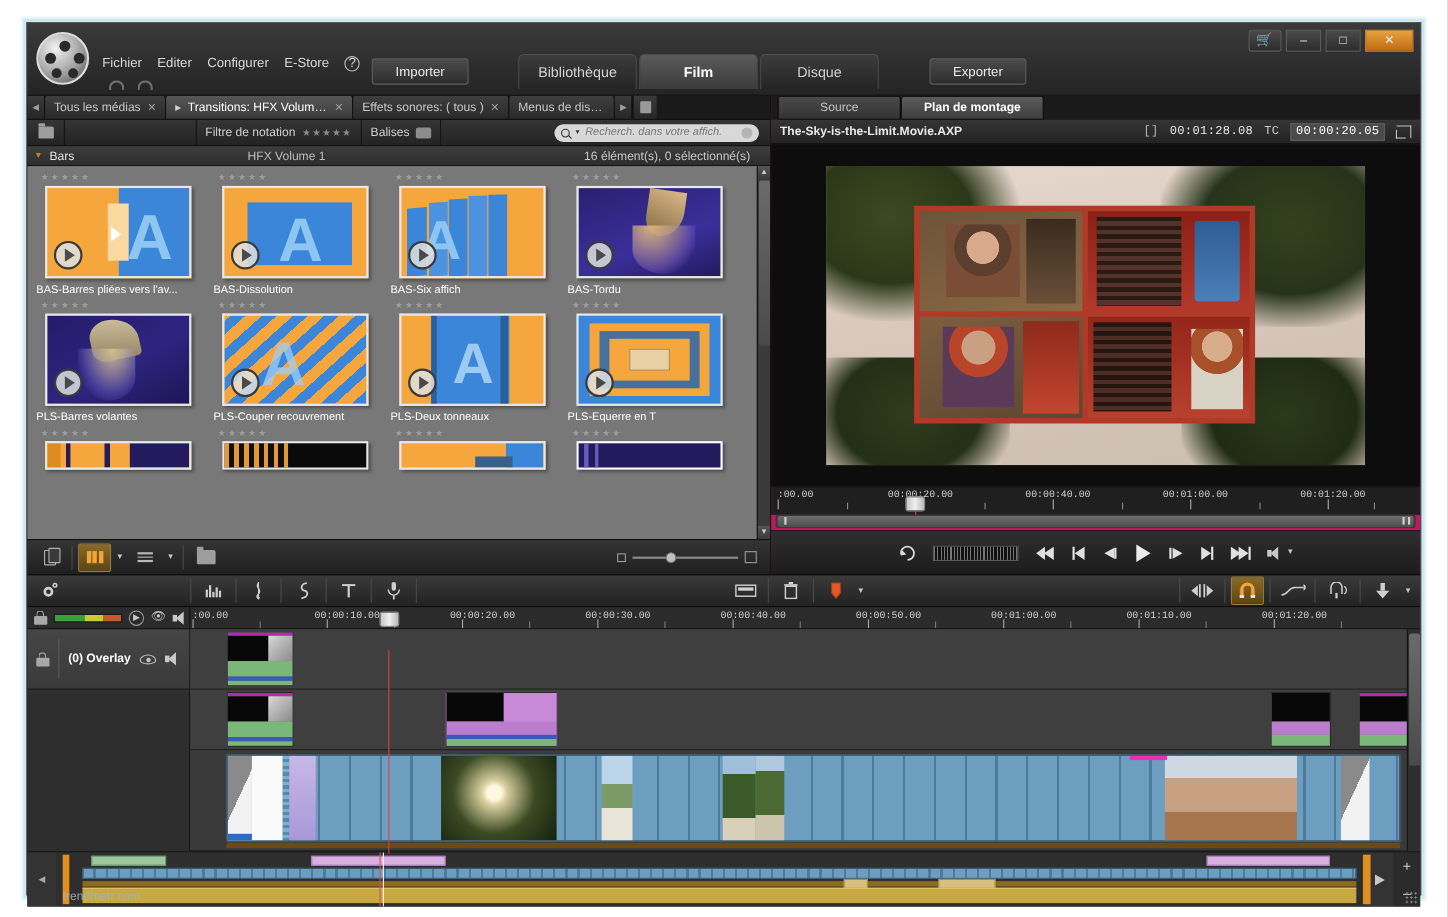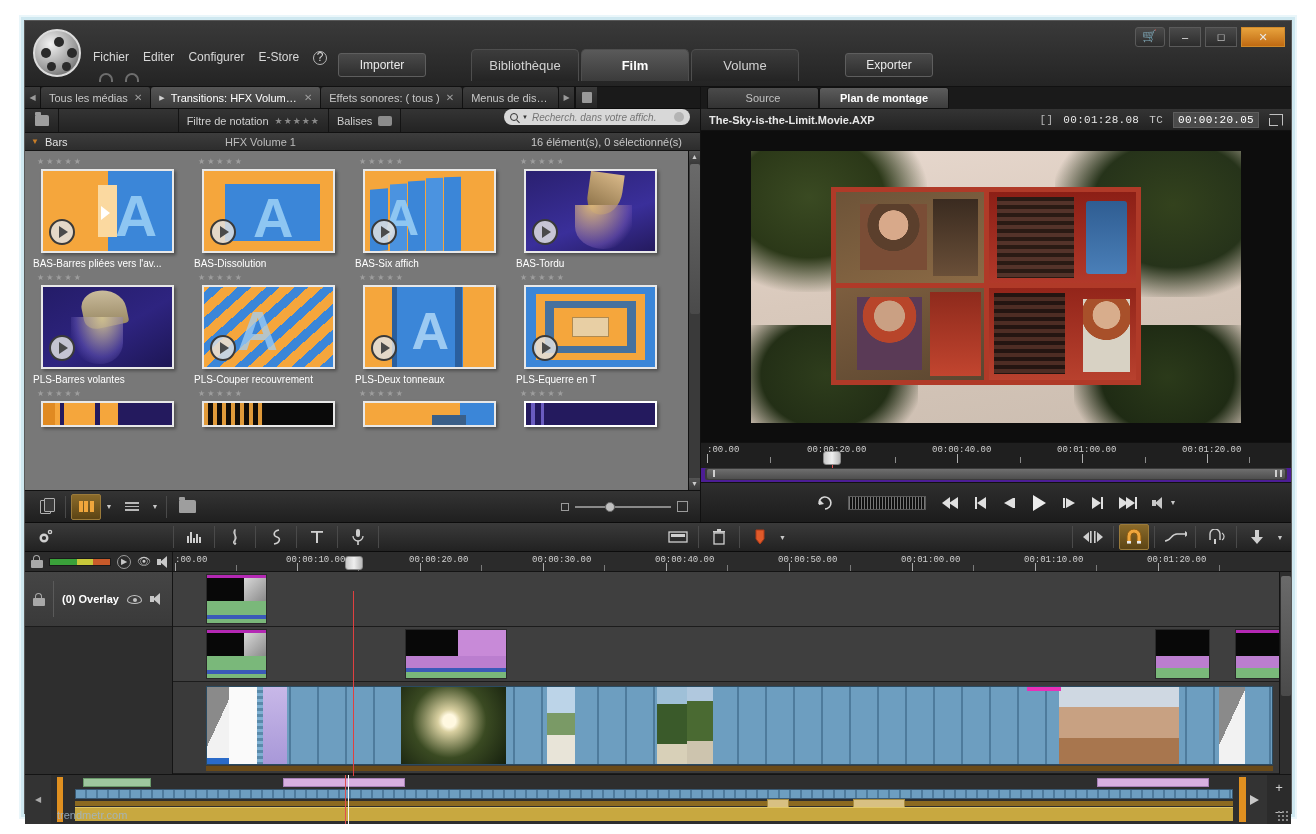--- a/index.html
+++ b/index.html
@@ -82,21 +82,21 @@
     width: 32px; height: 20px; background: linear-gradient(#4a4a4a,#2c2c2c);
     border: 1px solid #5a5a5a; color: #e8e8e8;
     font-size: 11px; line-height: 18px; text-align: center; cursor: pointer;
   }
   .wbtn.close { background: linear-gradient(#e8a33d,#c06a12); border-color:#d08a2a; width: 44px; }
 
   
   .middle { display: flex; flex: none; height: 435px; }
   .browser { width: 676px; background: #202020; display: flex; flex-direction: column;
              border-right: 1px solid #111; }
-  .viewer  { flex: 1; background: #4c1d95; display: flex; flex-direction: column; }
+  .viewer  { flex: 1; background: #be185d; display: flex; flex-direction: column; }
 
   
   .btabs {
     height: 22px; background: #1a1a1a; display: flex; align-items: stretch;
     border-bottom: 1px solid #0d0d0d;
   }
   .bt-nav {
     width: 16px; background: linear-gradient(#3a3a3a,#262626);
     border-right: 1px solid #111; color: #9a9a9a;
     font-size: 8px; line-height: 21px; text-align: center; cursor: pointer;
@@ -116,21 +116,21 @@
     border-left: 1px solid #111; position: relative; cursor: pointer;
   }
   .bt-pin::after {
     content: ""; position: absolute; left: 6px; top: 5px; width: 10px; height: 11px;
     background: #9a9a9a; border-radius: 1px;
   }
 
   
   .filterbar {
     height: 24px; background: linear-gradient(#343434,#232323);
-    display: flex; align-items: flex-start; border-bottom: 1px solid #111;
+    display: flex; align-items: center; border-bottom: 1px solid #111;
   }
   .fb-cell { height: 100%; display: flex; align-items: center; padding: 0 8px;
              border-right: 1px solid #141414; color: #cfcfcf; font-size: 11px; gap: 6px; }
   .fb-icon { width: 34px; justify-content: center; }
   .folder-ico { width: 14px; height: 11px; background: #9e9e9e; border-radius: 1px 2px 1px 1px; position: relative; }
   .folder-ico::before { content:""; position:absolute; left:0; top:-3px; width:6px;height:3px;background:#9e9e9e;border-radius:1px 1px 0 0;}
   .stars { color: #8a8a8a; font-size: 9px; letter-spacing: 1px; }
   .tag-ico { width: 14px; height: 10px; background: #8c8c8c; border-radius: 2px; }
   .fb-spacer { flex: 1; }
   .searchbox {
@@ -339,21 +339,21 @@
     <div class="undo-redo">
       <div class="arc"></div>
       <div class="arc r"></div>
     </div>
 
     <div class="btn-flat btn-importer">Importer</div>
 
     <div class="main-tabs">
       <div class="main-tab">Bibliothèque</div>
       <div class="main-tab active">Film</div>
-      <div class="main-tab">Volume</div>
+      <div class="main-tab">Disque</div>
     </div>
 
     <div class="btn-flat btn-exporter">Exporter</div>
 
     <div class="win-ctrls">
       <div class="cart-btn"></div>
       <div class="wbtn">–</div>
       <div class="wbtn">□</div>
       <div class="wbtn close">✕</div>
     </div>

